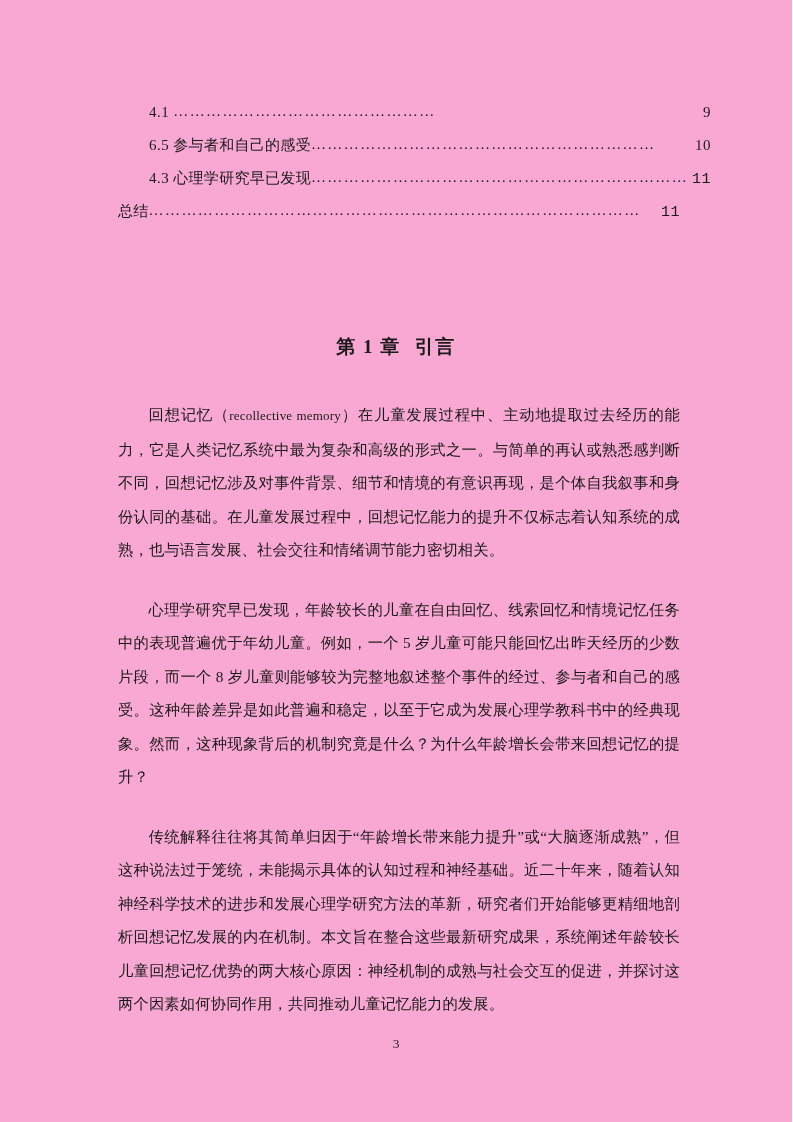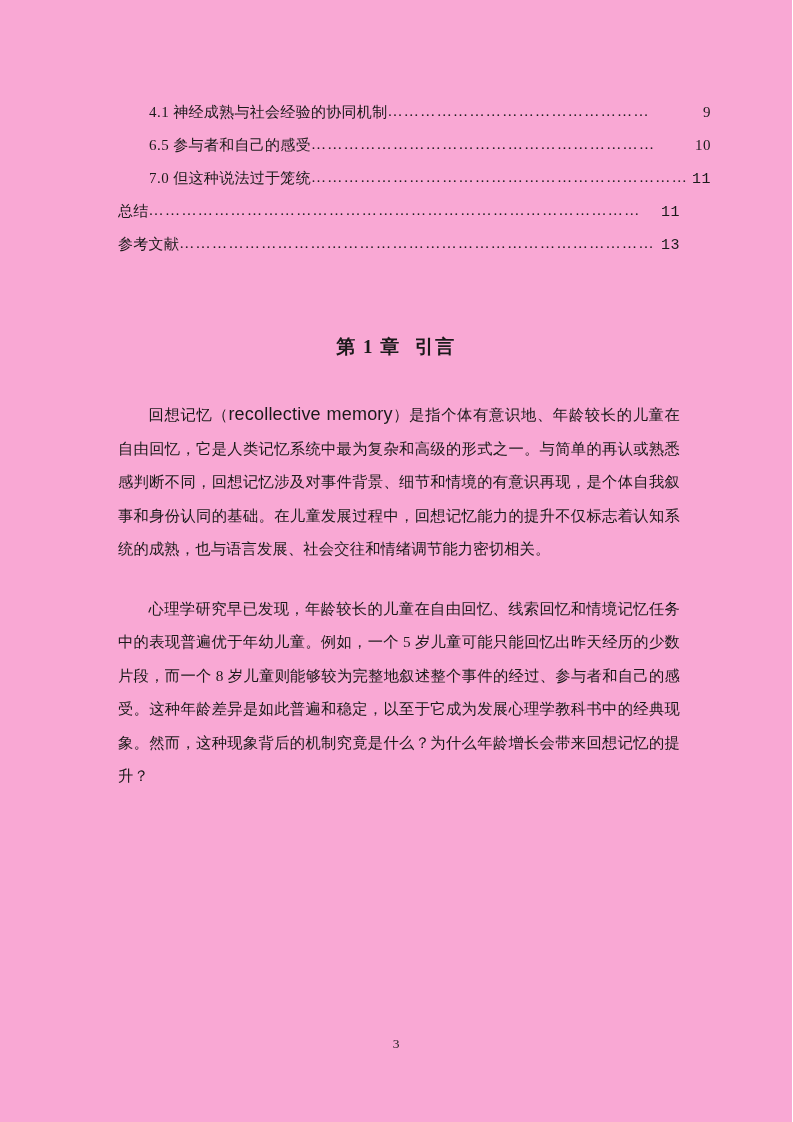--- a/index.html
+++ b/index.html
@@ -93,22 +93,22 @@
     font-size: 15.3px;
     line-height: 33.5px;
     text-align: justify;
     text-justify: inter-ideograph;
     text-indent: 2em;
     letter-spacing: 0.15px;
     font-family: "Liberation Serif", "DejaVu Serif", serif;
   }
   p.para:last-child { margin-bottom: 0; }
   .mono {
-    font-family: Liberation Sans, sans-serif;
-    font-size: 18px;
+    font-family: Liberation Serif, serif;
+    font-size: 13px;
     letter-spacing: 0.2px;
   }
 
   
   .page-number {
     position: absolute;
     left: 0;
     right: 0;
     top: 1036px;
     text-align: center;
@@ -118,52 +118,47 @@
   }
 </style>
 </head>
 <body>
 
 <div class="page">
 
   <div class="toc" id="toc-root">
       <div class="toc-row level-2">
         <span class="toc-num">4.1</span>
-        <span class="toc-title">神经成熟与社会经验的协同机制</span>
         <span class="toc-leader">…………………………………………</span>
         <span class="toc-page gap-wide">9</span>
       </div>
       <div class="toc-row level-2">
         <span class="toc-num">6.5</span>
         <span class="toc-title">参与者和自己的感受</span>
         <span class="toc-leader">………………………………………………………</span>
         <span class="toc-page gap-med">10</span>
       </div>
       <div class="toc-row level-2">
-        <span class="toc-num">7.0</span>
-        <span class="toc-title">但这种说法过于笼统</span>
+        <span class="toc-num">4.3</span>
+        <span class="toc-title">心理学研究早已发现</span>
         <span class="toc-leader">……………………………………………………………</span>
         <span class="toc-page gap-none">11</span>
       </div>
       <div class="toc-row">
         <span class="toc-title">总结</span>
         <span class="toc-leader">………………………………………………………………………………</span>
         <span class="toc-page gap-none">11</span>
       </div>
-      <div class="toc-row">
-        <span class="toc-title">参考文献</span>
-        <span class="toc-leader">……………………………………………………………………………</span>
-        <span class="toc-page gap-none">13</span>
-      </div>
     </div>
 
   <div class="chapter-heading">
     <span class="ch-label">第 1 章</span><span class="ch-title">引言</span>
   </div>
 
   <div class="body-area" id="body-root">
-      <p class="para"><span>回想记忆（</span><span class="mono">recollective memory</span><span>）是指个体有意识地、年龄较长的儿童在自由回忆，它是人类记忆系统中最为复杂和高级的形式之一。与简单的再认或熟悉感判断不同，回想记忆涉及对事件背景、细节和情境的有意识再现，是个体自我叙事和身份认同的基础。在儿童发展过程中，回想记忆能力的提升不仅标志着认知系统的成熟，也与语言发展、社会交往和情绪调节能力密切相关。</span></p>
+      <p class="para"><span>回想记忆（</span><span class="mono">recollective memory</span><span>）在儿童发展过程中、主动地提取过去经历的能力，它是人类记忆系统中最为复杂和高级的形式之一。与简单的再认或熟悉感判断不同，回想记忆涉及对事件背景、细节和情境的有意识再现，是个体自我叙事和身份认同的基础。在儿童发展过程中，回想记忆能力的提升不仅标志着认知系统的成熟，也与语言发展、社会交往和情绪调节能力密切相关。</span></p>
       <p class="para"><span>心理学研究早已发现，年龄较长的儿童在自由回忆、线索回忆和情境记忆任务中的表现普遍优于年幼儿童。例如，一个 5 岁儿童可能只能回忆出昨天经历的少数片段，而一个 8 岁儿童则能够较为完整地叙述整个事件的经过、参与者和自己的感受。这种年龄差异是如此普遍和稳定，以至于它成为发展心理学教科书中的经典现象。然而，这种现象背后的机制究竟是什么？为什么年龄增长会带来回想记忆的提升？</span></p>
+      <p class="para"><span>传统解释往往将其简单归因于“年龄增长带来能力提升”或“大脑逐渐成熟”，但这种说法过于笼统，未能揭示具体的认知过程和神经基础。近二十年来，随着认知神经科学技术的进步和发展心理学研究方法的革新，研究者们开始能够更精细地剖析回想记忆发展的内在机制。本文旨在整合这些最新研究成果，系统阐述年龄较长儿童回想记忆优势的两大核心原因：神经机制的成熟与社会交互的促进，并探讨这两个因素如何协同作用，共同推动儿童记忆能力的发展。</span></p>
     </div>
 
   <div class="page-number">3</div>
 
 </div>
 
 </body></html>

